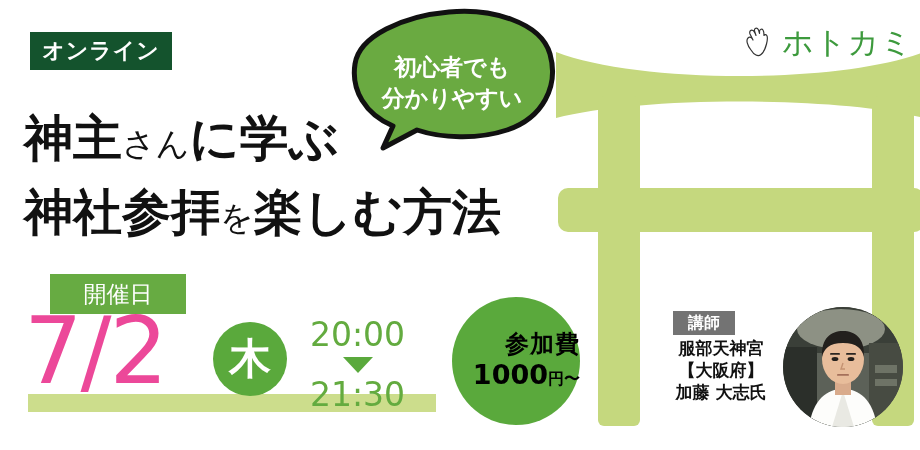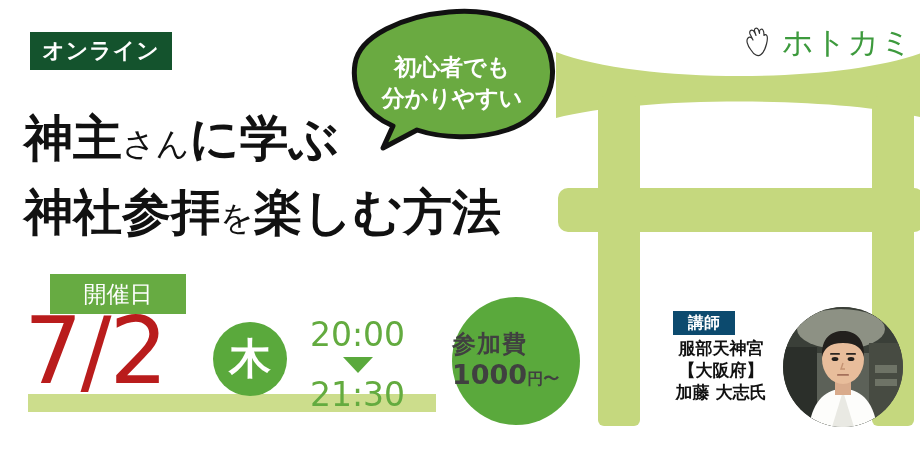--- a/index.html
+++ b/index.html
@@ -68,21 +68,21 @@
   
   .badge-date{
     position:absolute;left:30px;top:274px;
     width:136px;height:40px;
     background:#67ab42;
     display:flex;align-items:center;justify-content:center;
     color:#ffffff;font-size:23px;font-weight:normal;margin-left:20px;
   }
   .date-num{
     position:absolute;left:24px;top:306px;
-    color:#b91c1c;
+    color:#ec4899;
     font-size:92px;font-weight:normal;
     line-height:92px;
     letter-spacing:-2px;
     text-align:center;
   }
   .day-circle{
     position:absolute;left:213px;top:322px;
     width:74px;height:74px;border-radius:50%;
     background:#5aa93c;
     display:flex;align-items:center;justify-content:center;
@@ -101,32 +101,32 @@
     border-right:15px solid transparent;
     border-top:16px solid #5aa93c;
   }
 
   
   .fee-circle{
     position:absolute;left:452px;top:297px;
     width:128px;height:128px;border-radius:50%;
     background:#5aa93c;
     display:flex;flex-direction:column;
-    align-items:flex-start;justify-content:center;
-    color:#404040;
+    align-items:flex-end;justify-content:center;
+    color:#000000;
   }
   .fee-label{font-size:24px;font-weight:bold;line-height:28px;letter-spacing:1px;}
   .fee-amount{font-size:27px;font-weight:bold;line-height:28px;margin-top:3px;}
   .fee-amount .yen{font-size:16px;font-weight:bold;}
 
   
   .badge-teacher{
     position:absolute;left:673px;top:311px;
     width:62px;height:24px;
-    background:#0c4a6e;
+    background:#737373;
     display:flex;align-items:center;justify-content:center;
     color:#ffffff;font-size:16px;font-weight:bold;
   }
   .teacher-info{
     position:absolute;left:660px;top:337px;
     width:122px;text-align:center;
     color:#111111;font-size:17px;font-weight:bold;
     line-height:22px;
   }
 

